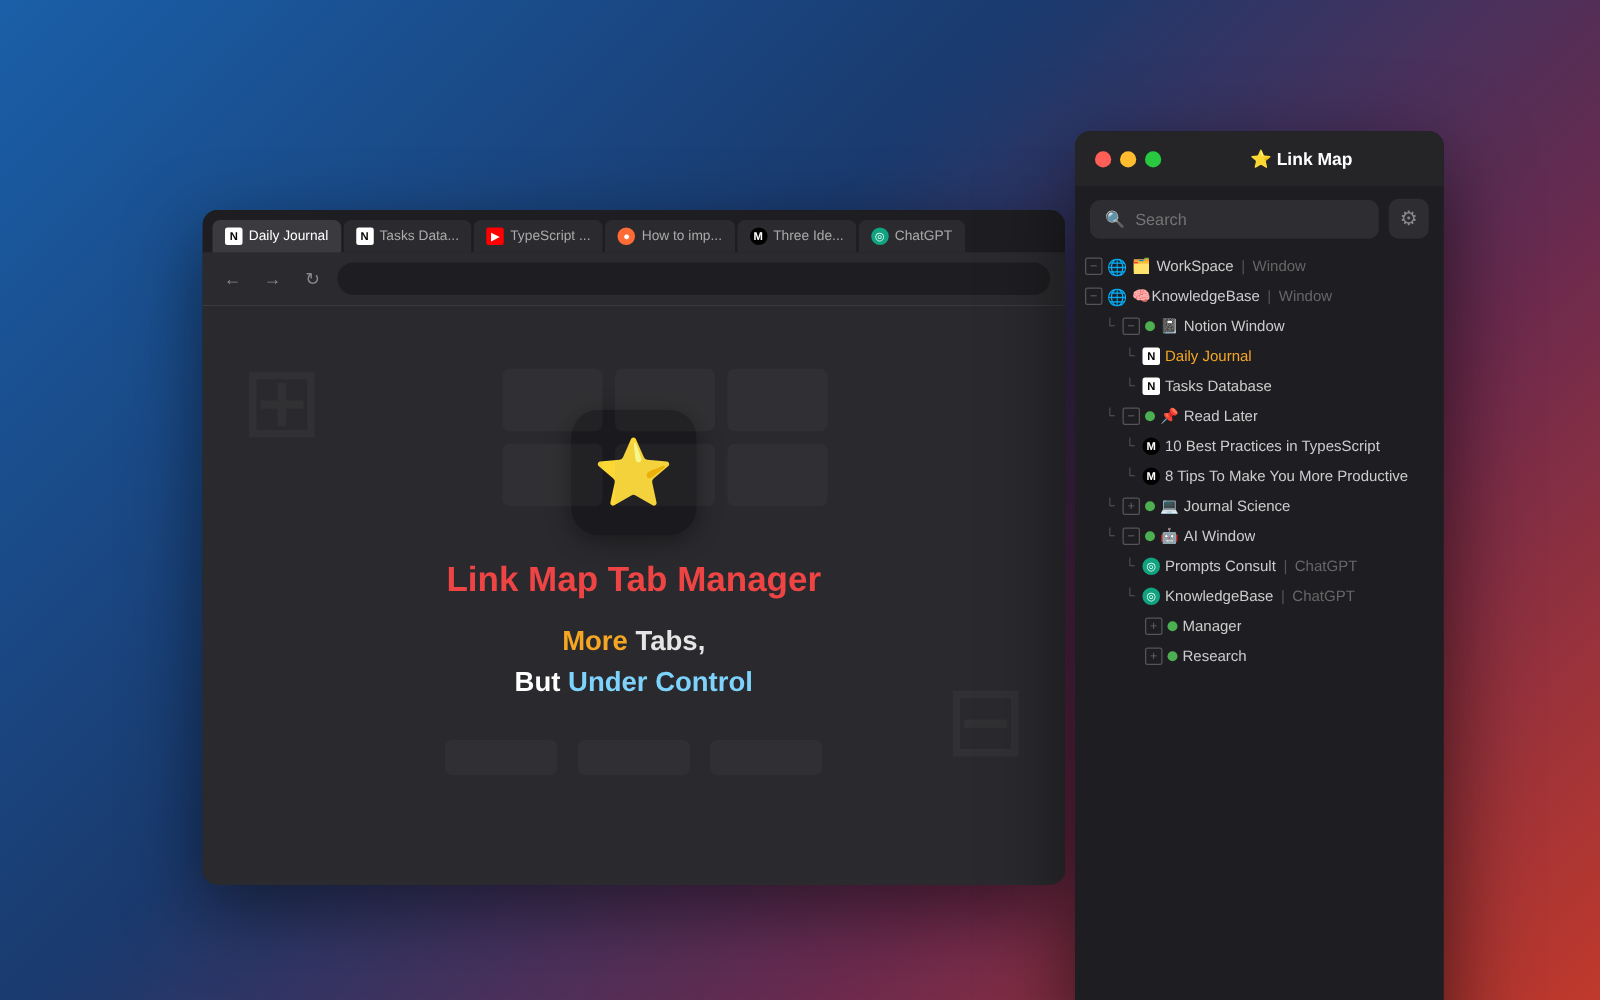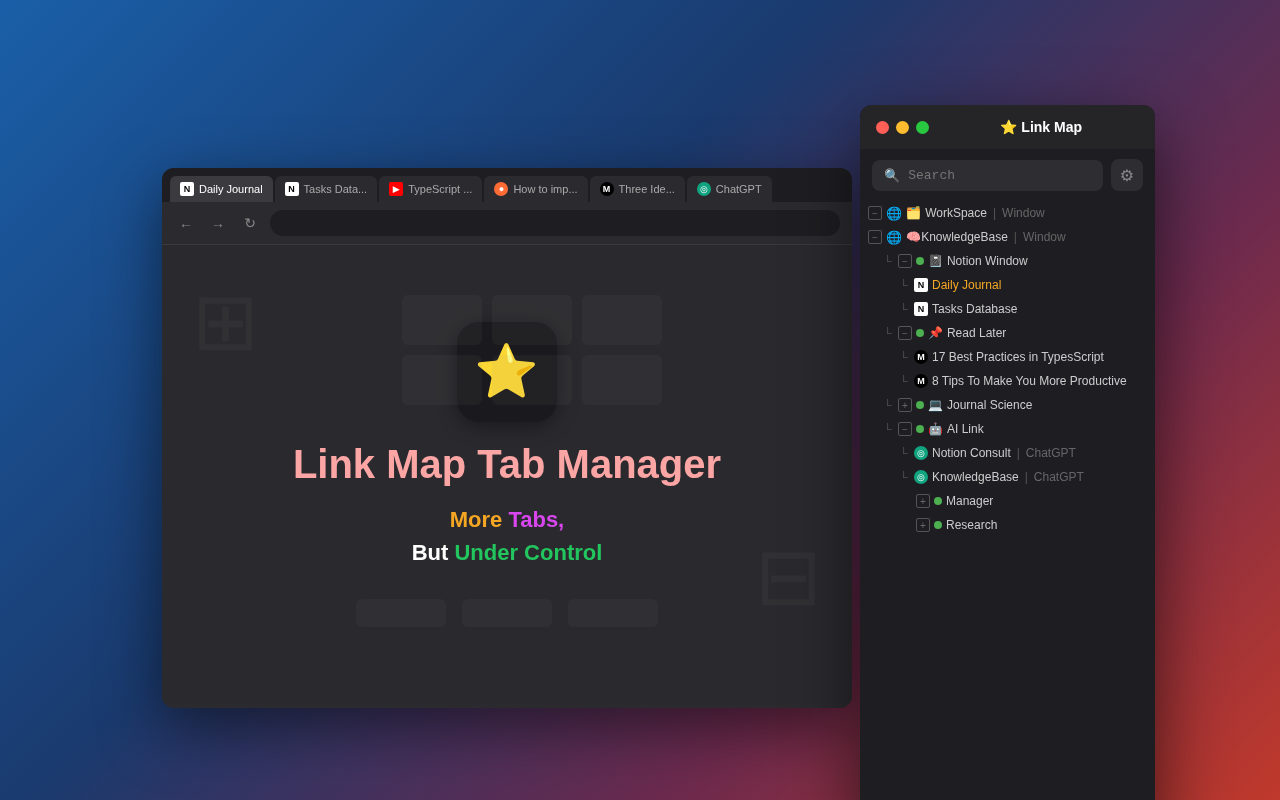--- a/index.html
+++ b/index.html
@@ -116,48 +116,48 @@
       border-radius: 22px;
       display: flex;
       align-items: center;
       justify-content: center;
       font-size: 52px;
       margin-bottom: 20px;
       box-shadow: 0 4px 20px rgba(0,0,0,0.4);
     }
 
     .hero-title {
-      font-size: 40px;
+      font-size: 28px;
       font-weight: 700;
-      color: #fca5a5;
+      color: #ef4444;
       margin-bottom: 16px;
     }
 
     .hero-subtitle {
       font-size: 22px;
       font-weight: 600;
       text-align: center;
       line-height: 1.5;
     }
 
     .hero-subtitle .more {
       color: #f5a623;
     }
 
     .hero-subtitle .tabs {
-      color: #d946ef;
+      color: #e5e5e5;
       text-align: center;
     }
 
     .hero-subtitle .but {
       color: #fff;
     }
 
     .hero-subtitle .under-control {
-      color: #22c55e;
+      color: #7dd3fc;
     }
 
     
     .linkmap-panel {
       position: absolute;
       right: 125px;
       top: 105px;
       width: 295px;
       height: 740px;
       background: #1e1e22;
@@ -212,21 +212,20 @@
       flex-shrink: 0;
     }
 
     .search-input {
       background: transparent;
       border: none;
       outline: none;
       color: #ccc;
       font-size: 13px;
       flex: 1;
-      font-family: Liberation Mono, monospace;
     }
 
     .settings-btn {
       width: 32px;
       height: 32px;
       background: #2d2d32;
       border-radius: 8px;
       border: none;
       cursor: pointer;
       display: flex;
@@ -501,21 +500,21 @@
       <span style="color:#555; font-size:11px; width:10px;">└</span>
       <div class="minus-box">−</div>
       <div class="dot dot-green"></div>
       <span>📌</span>
       <span class="tree-label">Read Later</span>
     </div>
 
     <div class="tree-item tree-indent-3">
       <span style="color:#555; font-size:11px; width:10px;">└</span>
       <div class="medium-icon">M</div>
-      <span class="tree-label">17 Best Practices in TypesScript</span>
+      <span class="tree-label">10 Best Practices in TypesScript</span>
     </div>
 
     <div class="tree-item tree-indent-3">
       <span style="color:#555; font-size:11px; width:10px;">└</span>
       <div class="medium-icon">M</div>
       <span class="tree-label">8 Tips To Make You More Productive</span>
     </div>
 
     <div class="tree-item tree-indent-2">
       <span style="color:#555; font-size:11px; width:10px;">└</span>
@@ -523,27 +522,27 @@
       <div class="dot dot-green"></div>
       <span>💻</span>
       <span class="tree-label">Journal Science</span>
     </div>
 
     <div class="tree-item tree-indent-2">
       <span style="color:#555; font-size:11px; width:10px;">└</span>
       <div class="minus-box">−</div>
       <div class="dot dot-green"></div>
       <span>🤖</span>
-      <span class="tree-label">AI Link</span>
+      <span class="tree-label">AI Window</span>
     </div>
 
     <div class="tree-item tree-indent-3">
       <span style="color:#555; font-size:11px; width:10px;">└</span>
       <div style="width:14px; height:14px; background:#10a37f; border-radius:50%; display:flex; align-items:center; justify-content:center; font-size:9px; color:#fff; flex-shrink:0;">◎</div>
-      <span class="tree-label">Notion Consult</span>
+      <span class="tree-label">Prompts Consult</span>
       <span class="pipe-char">|</span>
       <span class="tree-label" style="color:#666;">ChatGPT</span>
     </div>
 
     <div class="tree-item tree-indent-3">
       <span style="color:#555; font-size:11px; width:10px;">└</span>
       <div style="width:14px; height:14px; background:#10a37f; border-radius:50%; display:flex; align-items:center; justify-content:center; font-size:9px; color:#fff; flex-shrink:0;">◎</div>
       <span class="tree-label">KnowledgeBase</span>
       <span class="pipe-char">|</span>
       <span class="tree-label" style="color:#666;">ChatGPT</span>

